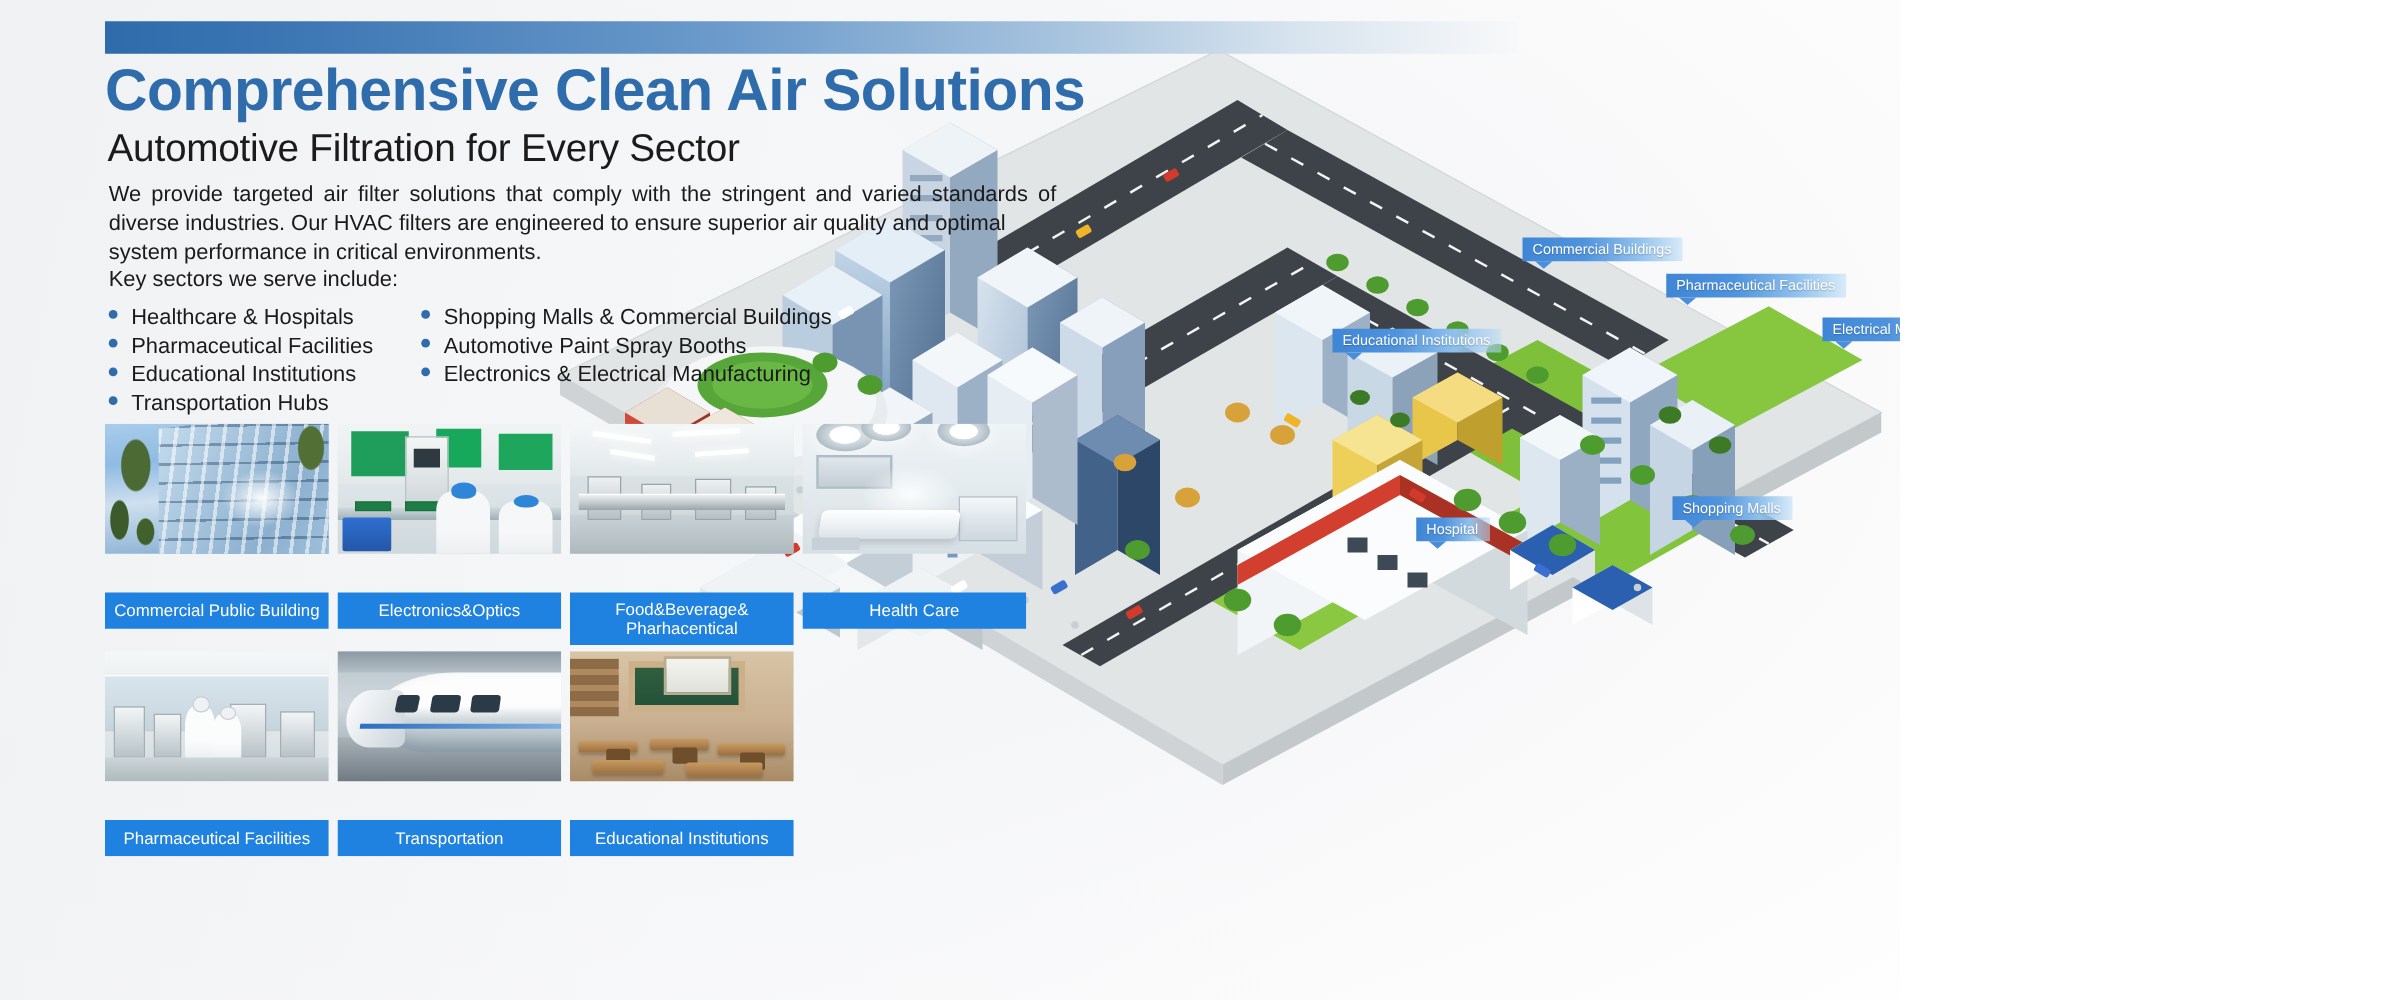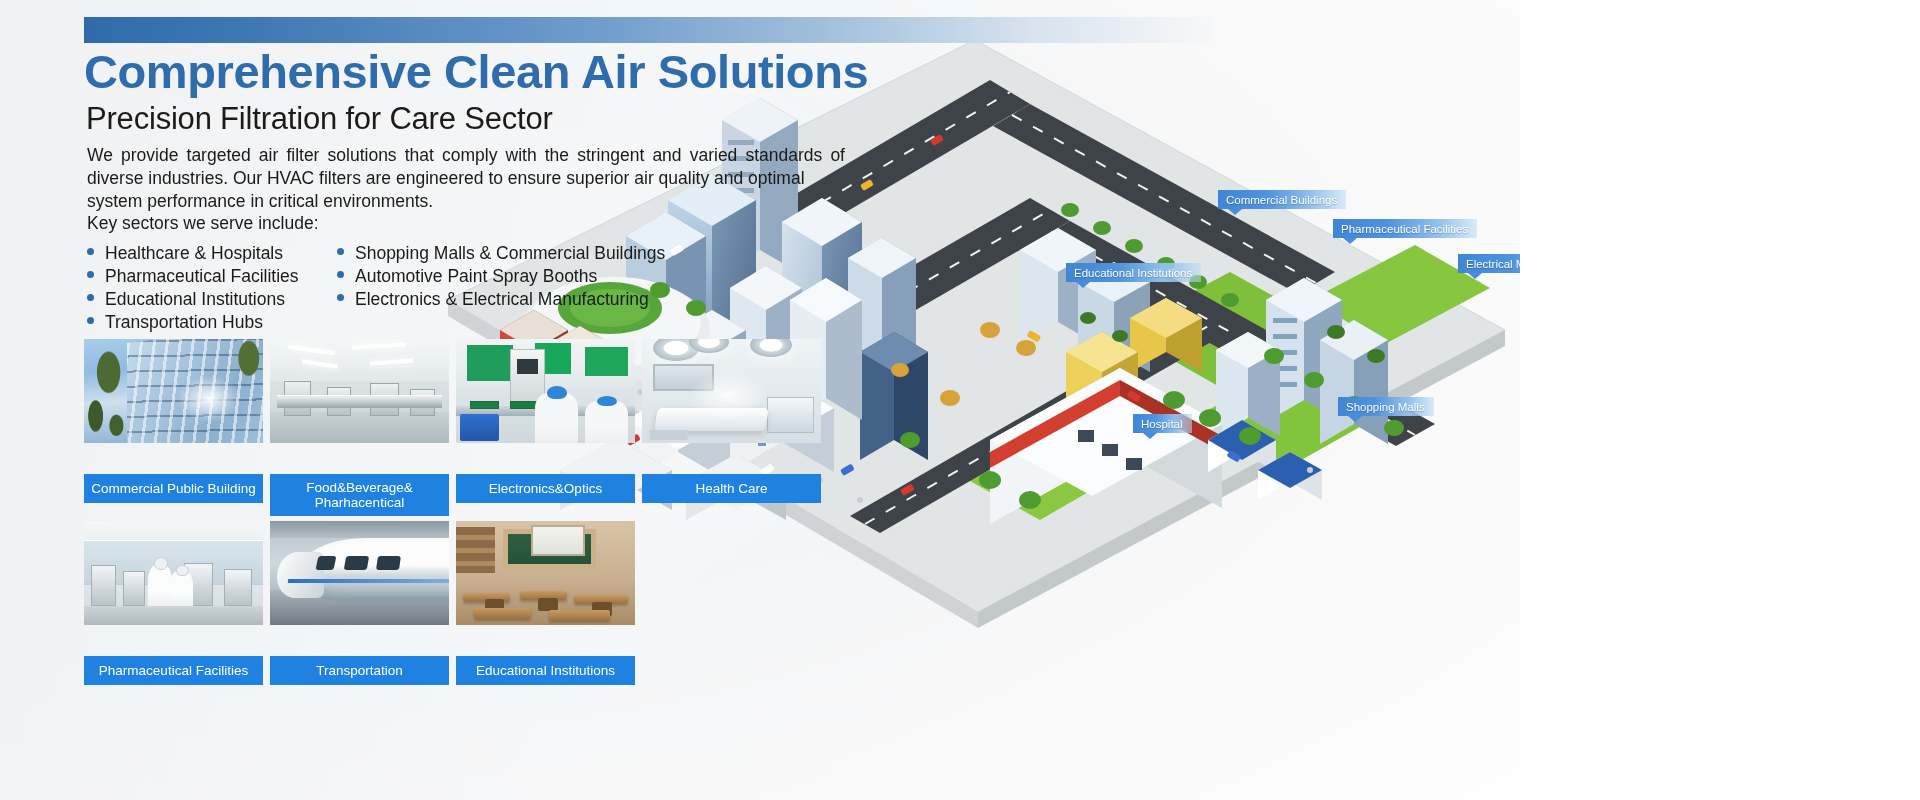--- a/index.html
+++ b/index.html
@@ -393,21 +393,21 @@
 <body>
 
 <div class="page">
 
   <div class="left-col">
 
     <div class="accent-bar"></div>
 
     <h1 class="headline">Comprehensive Clean Air Solutions</h1>
 
-    <h2 class="subhead">Precision Filtration for Care Sector</h2>
+    <h2 class="subhead">Automotive Filtration for Every Sector</h2>
 
     <p class="para">
       <span>We provide targeted air filter solutions that comply with the stringent and varied standards of diverse industries. Our HVAC filters are engineered to ensure superior air quality and optimal</span>
       <span class="tail">system performance in critical environments.</span>
     </p>
 
     <div class="key-line">Key sectors we serve include:</div>
 
     <div class="bullets">
       <div class="col-a">
@@ -449,55 +449,55 @@
       <div class="card-row">
 
         <div class="card">
           <div class="card-photo ph-glass">
             <div class="bldg"></div>
               <div class="sun"></div>
             <div class="tree-l"></div>
               <div class="tree-r"></div>
           </div>
           <div class="card-cap">Commercial Public Building</div>
-        </div>
-
-        <div class="card">
-          <div class="card-photo ph-food">
-            <div class="ceil"></div>
-            <div class="lamp l1"></div>
-              <div class="lamp l2"></div>
-            <div class="lamp l3"></div>
-              <div class="lamp l4"></div>
-            <div class="floor"></div>
-            <div class="unit u1"></div>
-              <div class="unit u2"></div>
-            <div class="unit u3"></div>
-              <div class="unit u4"></div>
-            <div class="line"></div>
-          </div>
-          <div class="card-cap two-line">Food&amp;Beverage&amp;<br>Pharhacentical</div>
         </div>
 
         <div class="card">
           <div class="card-photo ph-elec">
             <div class="wall"></div>
               <div class="g1"></div>
               <div class="g2"></div>
               <div class="g3"></div>
             <div class="mach"></div>
               <div class="bench"></div>
             <div class="pcb a"></div>
               <div class="pcb b"></div>
               <div class="pcb c"></div>
             <div class="bins"></div>
             <div class="worker w1"></div>
               <div class="worker w2"></div>
           </div>
           <div class="card-cap">Electronics&amp;Optics</div>
+        </div>
+
+        <div class="card">
+          <div class="card-photo ph-food">
+            <div class="ceil"></div>
+            <div class="lamp l1"></div>
+              <div class="lamp l2"></div>
+            <div class="lamp l3"></div>
+              <div class="lamp l4"></div>
+            <div class="floor"></div>
+            <div class="unit u1"></div>
+              <div class="unit u2"></div>
+            <div class="unit u3"></div>
+              <div class="unit u4"></div>
+            <div class="line"></div>
+          </div>
+          <div class="card-cap two-line">Food&amp;Beverage&amp;<br>Pharhacentical</div>
         </div>
 
         <div class="card">
           <div class="card-photo ph-health">
             <div class="oplamp a"></div>
               <div class="oplamp b"></div>
               <div class="oplamp c"></div>
             <div class="monitor"></div>
               <div class="cart"></div>
             <div class="bed"></div>

